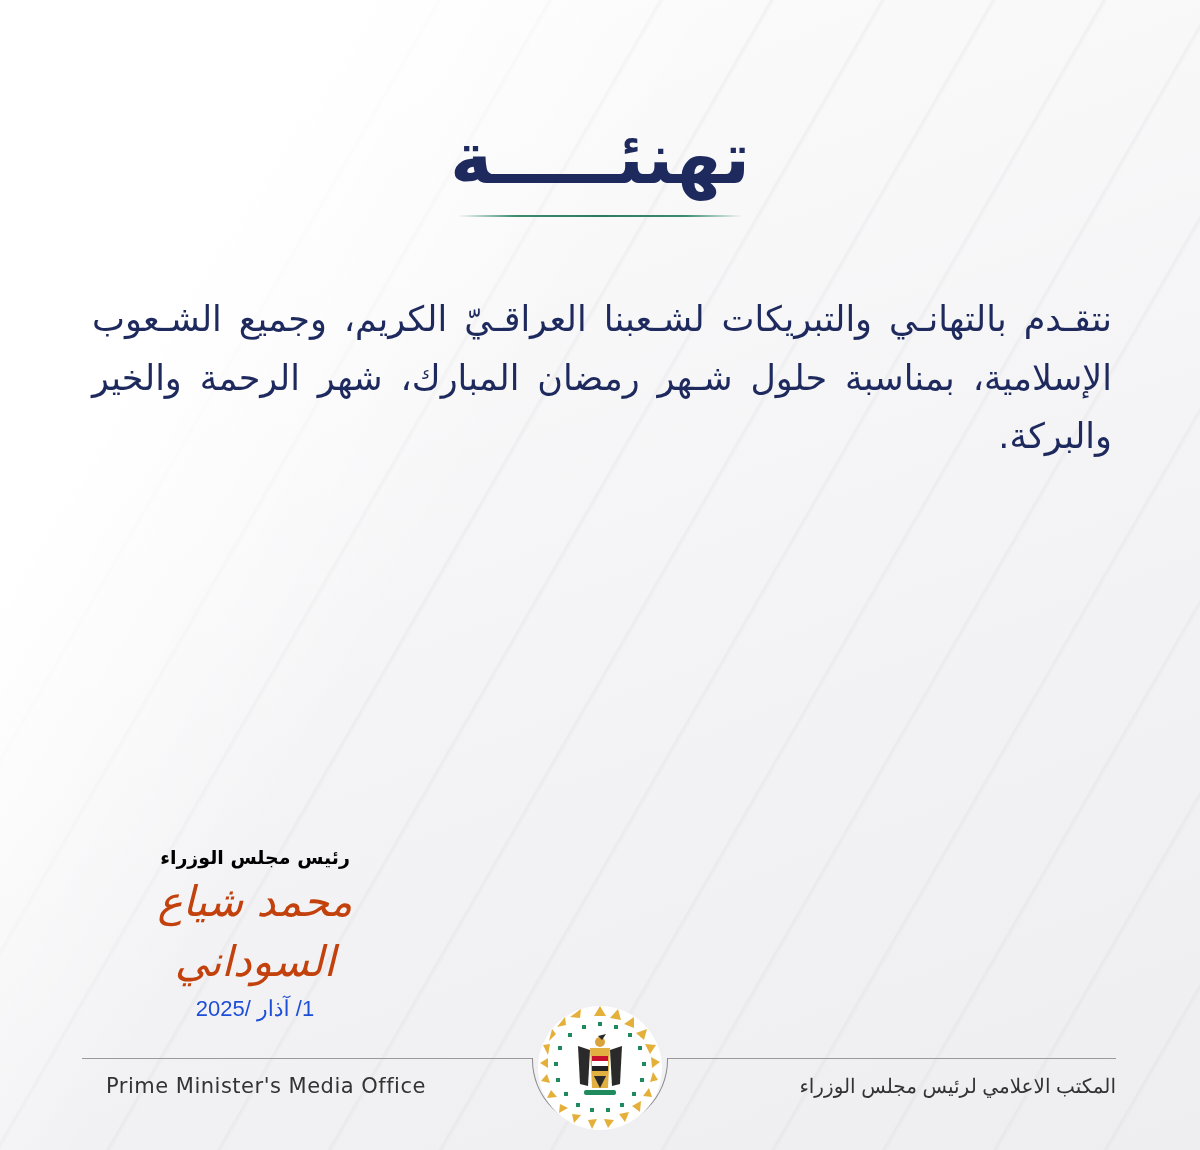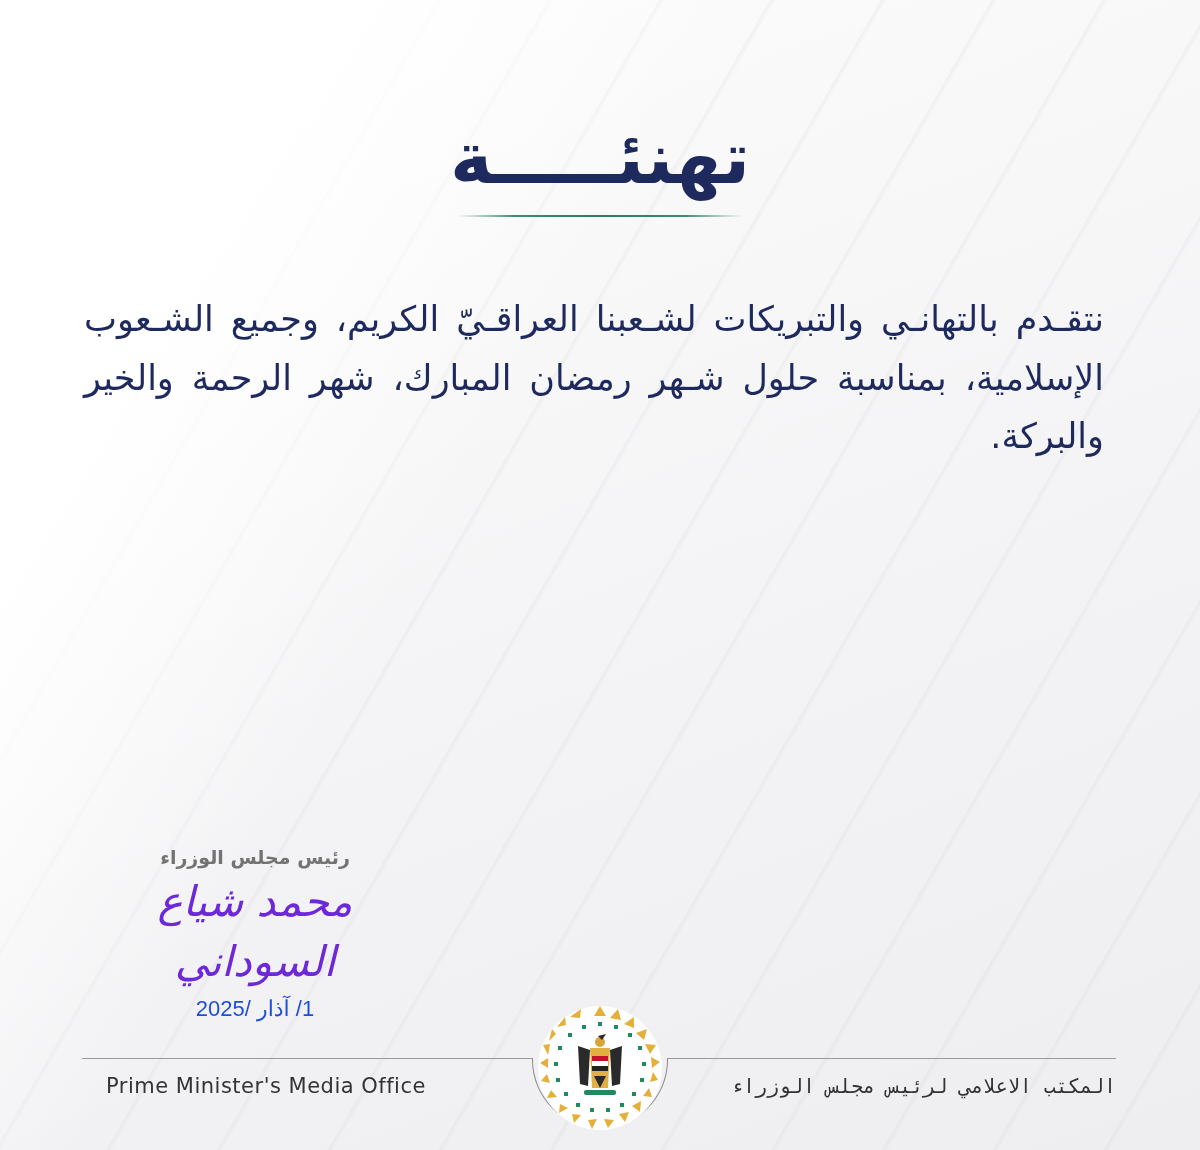--- a/index.html
+++ b/index.html
@@ -24,38 +24,38 @@
       font-family: "DejaVu Sans", sans-serif; font-weight: bold;
       font-size: 72px; color: #1e2a5e; letter-spacing: 2px;
       line-height: 100px;
     }
     .title-rule {
       position: absolute; left: 458px; width: 284px; top: 215px; height: 2px;
       background: linear-gradient(90deg, rgba(60,140,110,0) 0%, #3c8c6e 20%, #2f7a5e 50%, #3c8c6e 80%, rgba(60,140,110,0) 100%);
     }
 
     .body-text {
-      position: absolute; left: 84px; width: 1020px; top: 290px;
+      position: absolute; left: 92px; width: 1020px; top: 290px;
       direction: rtl; text-align: justify; text-align-last: right;
       font-family: "DejaVu Sans", sans-serif;
       font-size: 35px; line-height: 58.5px; color: #1e2a5e;
     }
     .body-text p { margin: 0; }
 
     .signature {
       position: absolute; left: 110px; width: 290px; top: 842px;
       text-align: center; direction: rtl;
     }
     .sig-role {
       font-family: "DejaVu Sans", sans-serif; font-weight: bold;
-      font-size: 19px; color: #737373; line-height: 30px;
+      font-size: 19px; color: #000000; line-height: 30px;
     }
     .sig-name {
       font-family: "DejaVu Serif", serif; font-style: italic;
-      font-size: 42px; color: #6d28d9; line-height: 60px; margin-top: 0px;
+      font-size: 42px; color: #c2410c; line-height: 60px; margin-top: 0px;
       letter-spacing: 1px;
     }
     .sig-date {
       font-family: Liberation Sans, sans-serif;
       font-size: 22px; color: #1d4ed8; line-height: 34px;
     }
 
     .footer-line {
       position: absolute; top: 1058px; height: 1px; background: #9a9a9a;
     }
@@ -72,21 +72,21 @@
     }
 
     .footer-en {
       position: absolute; left: 86px; top: 1074px;
       font-family: "DejaVu Sans", sans-serif; font-size: 21px; color: #333333;
       letter-spacing: 0.5px;
       margin-left: 20px;
     }
     .footer-ar {
       position: absolute; right: 84px; top: 1074px; direction: rtl;
-      font-family: Liberation Mono, monospace; font-size: 20px; color: #333333;
+      font-family: Liberation Sans, sans-serif; font-size: 20px; color: #333333;
     }
   </style>
 </head>
 <body>
 
 <div class="bg"></div>
 
 <div class="page">
 
   <div class="title">تهنئـــــة</div>

